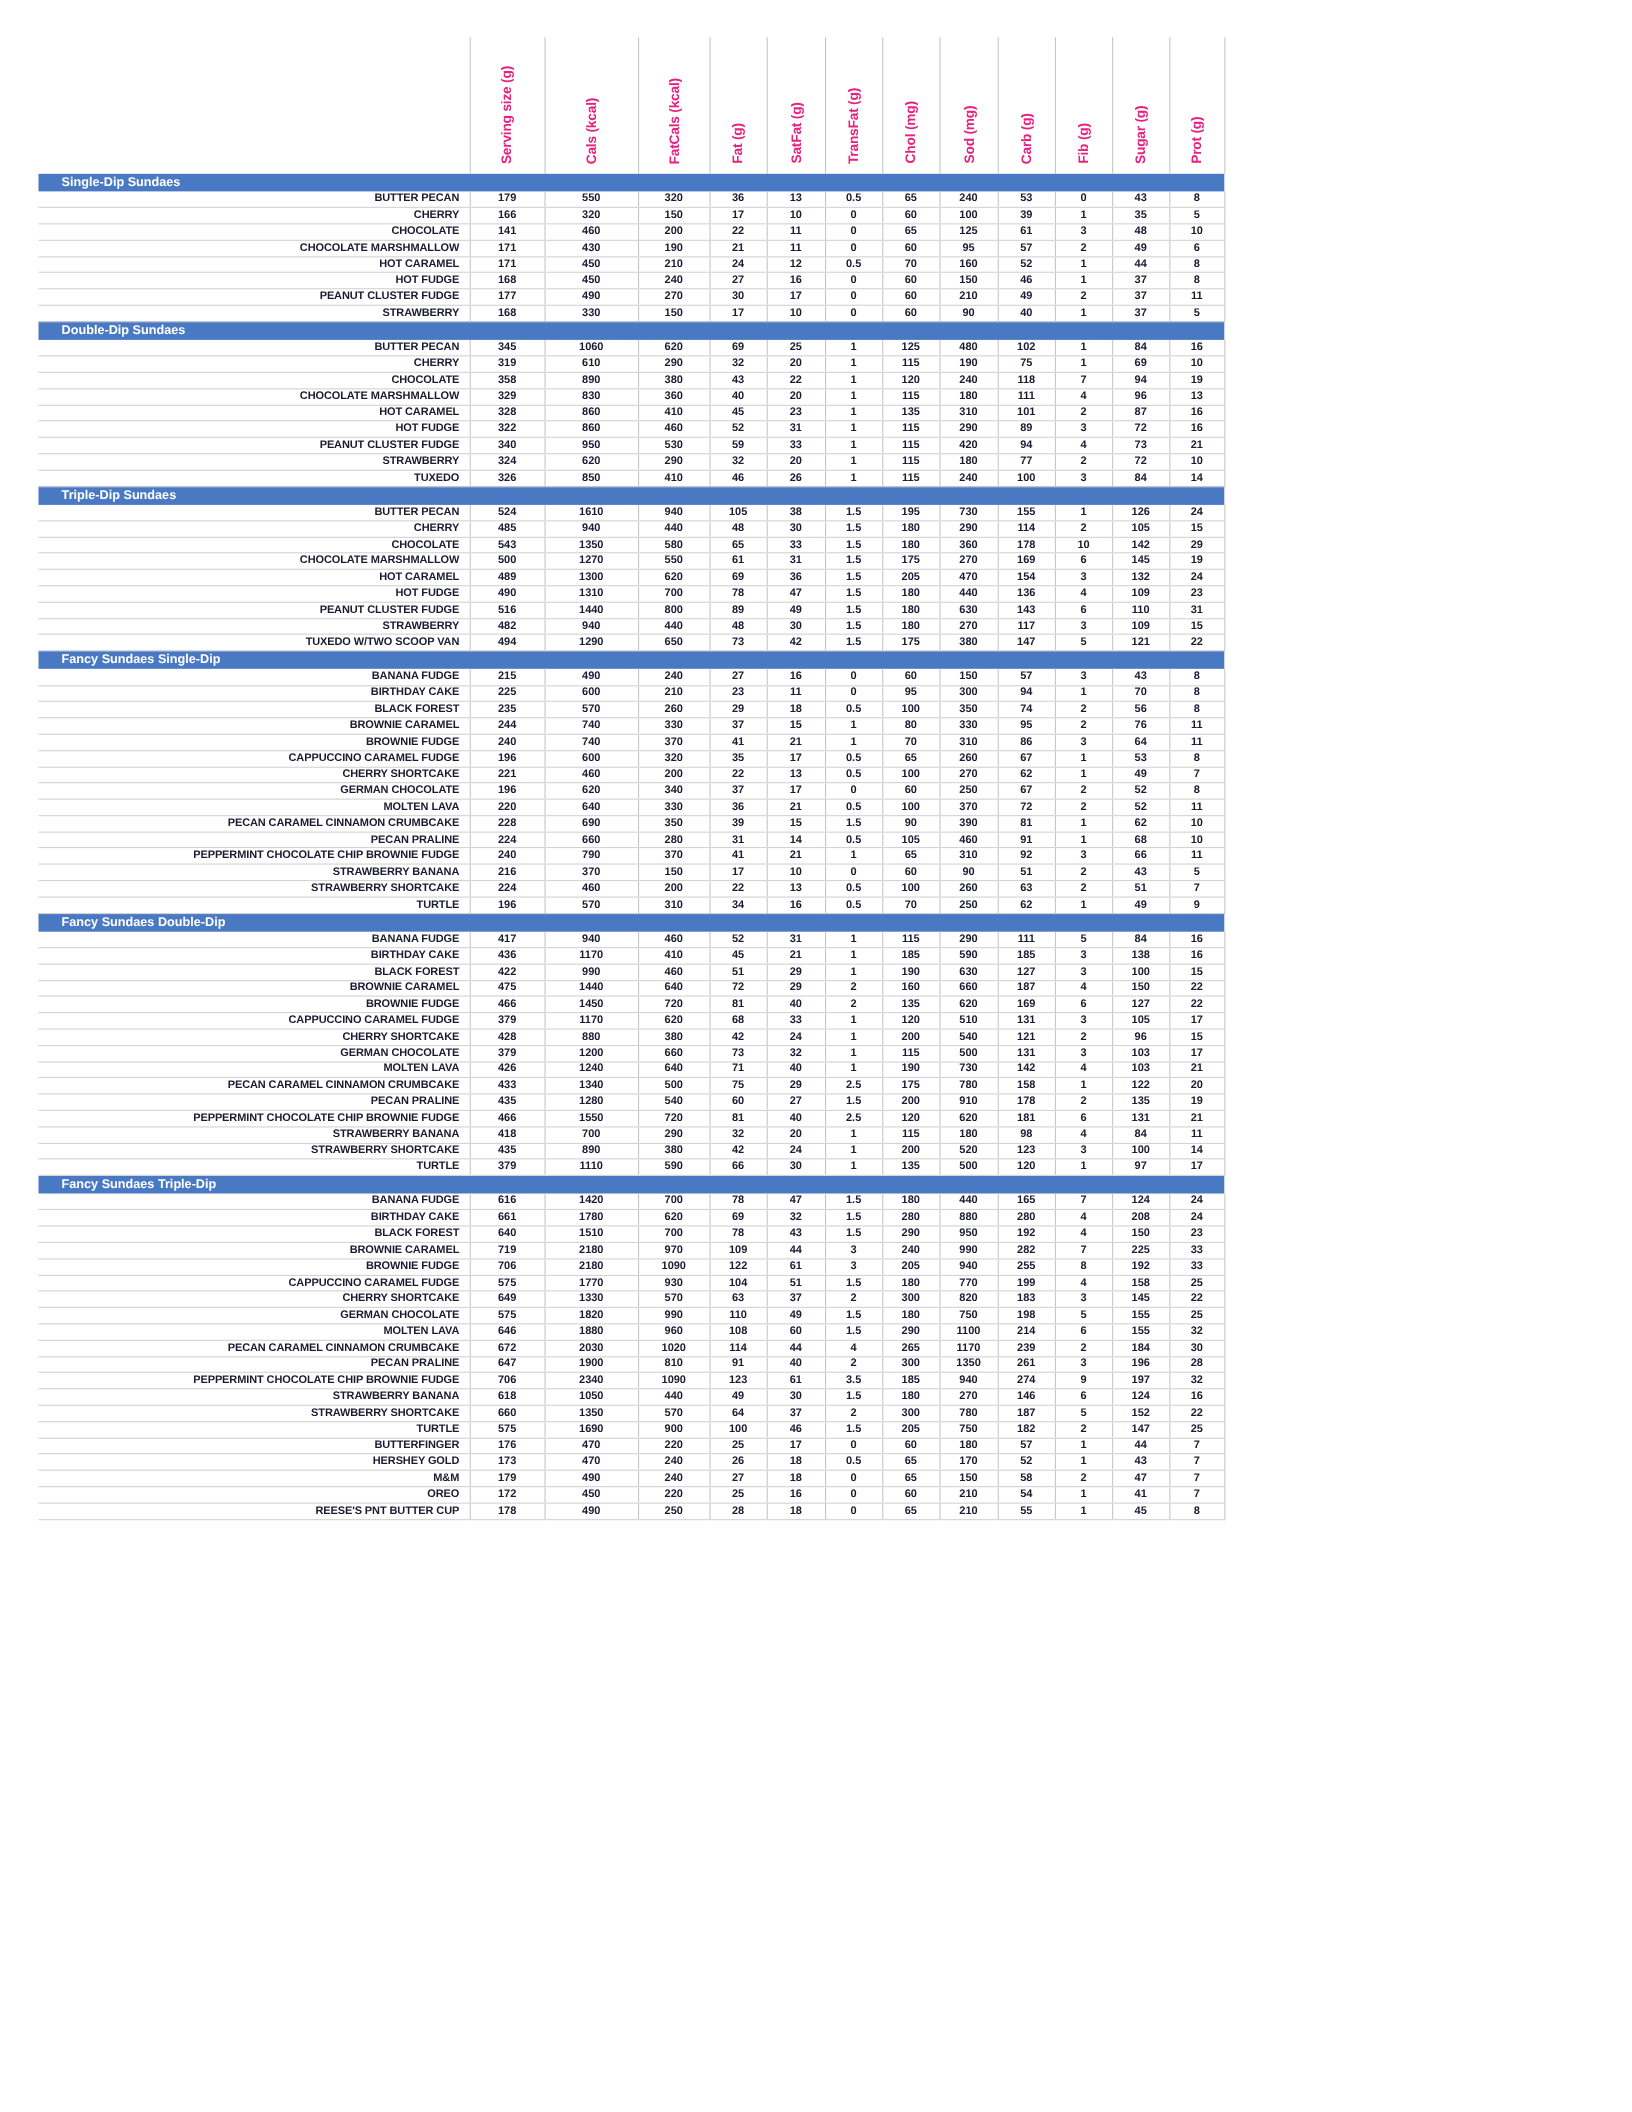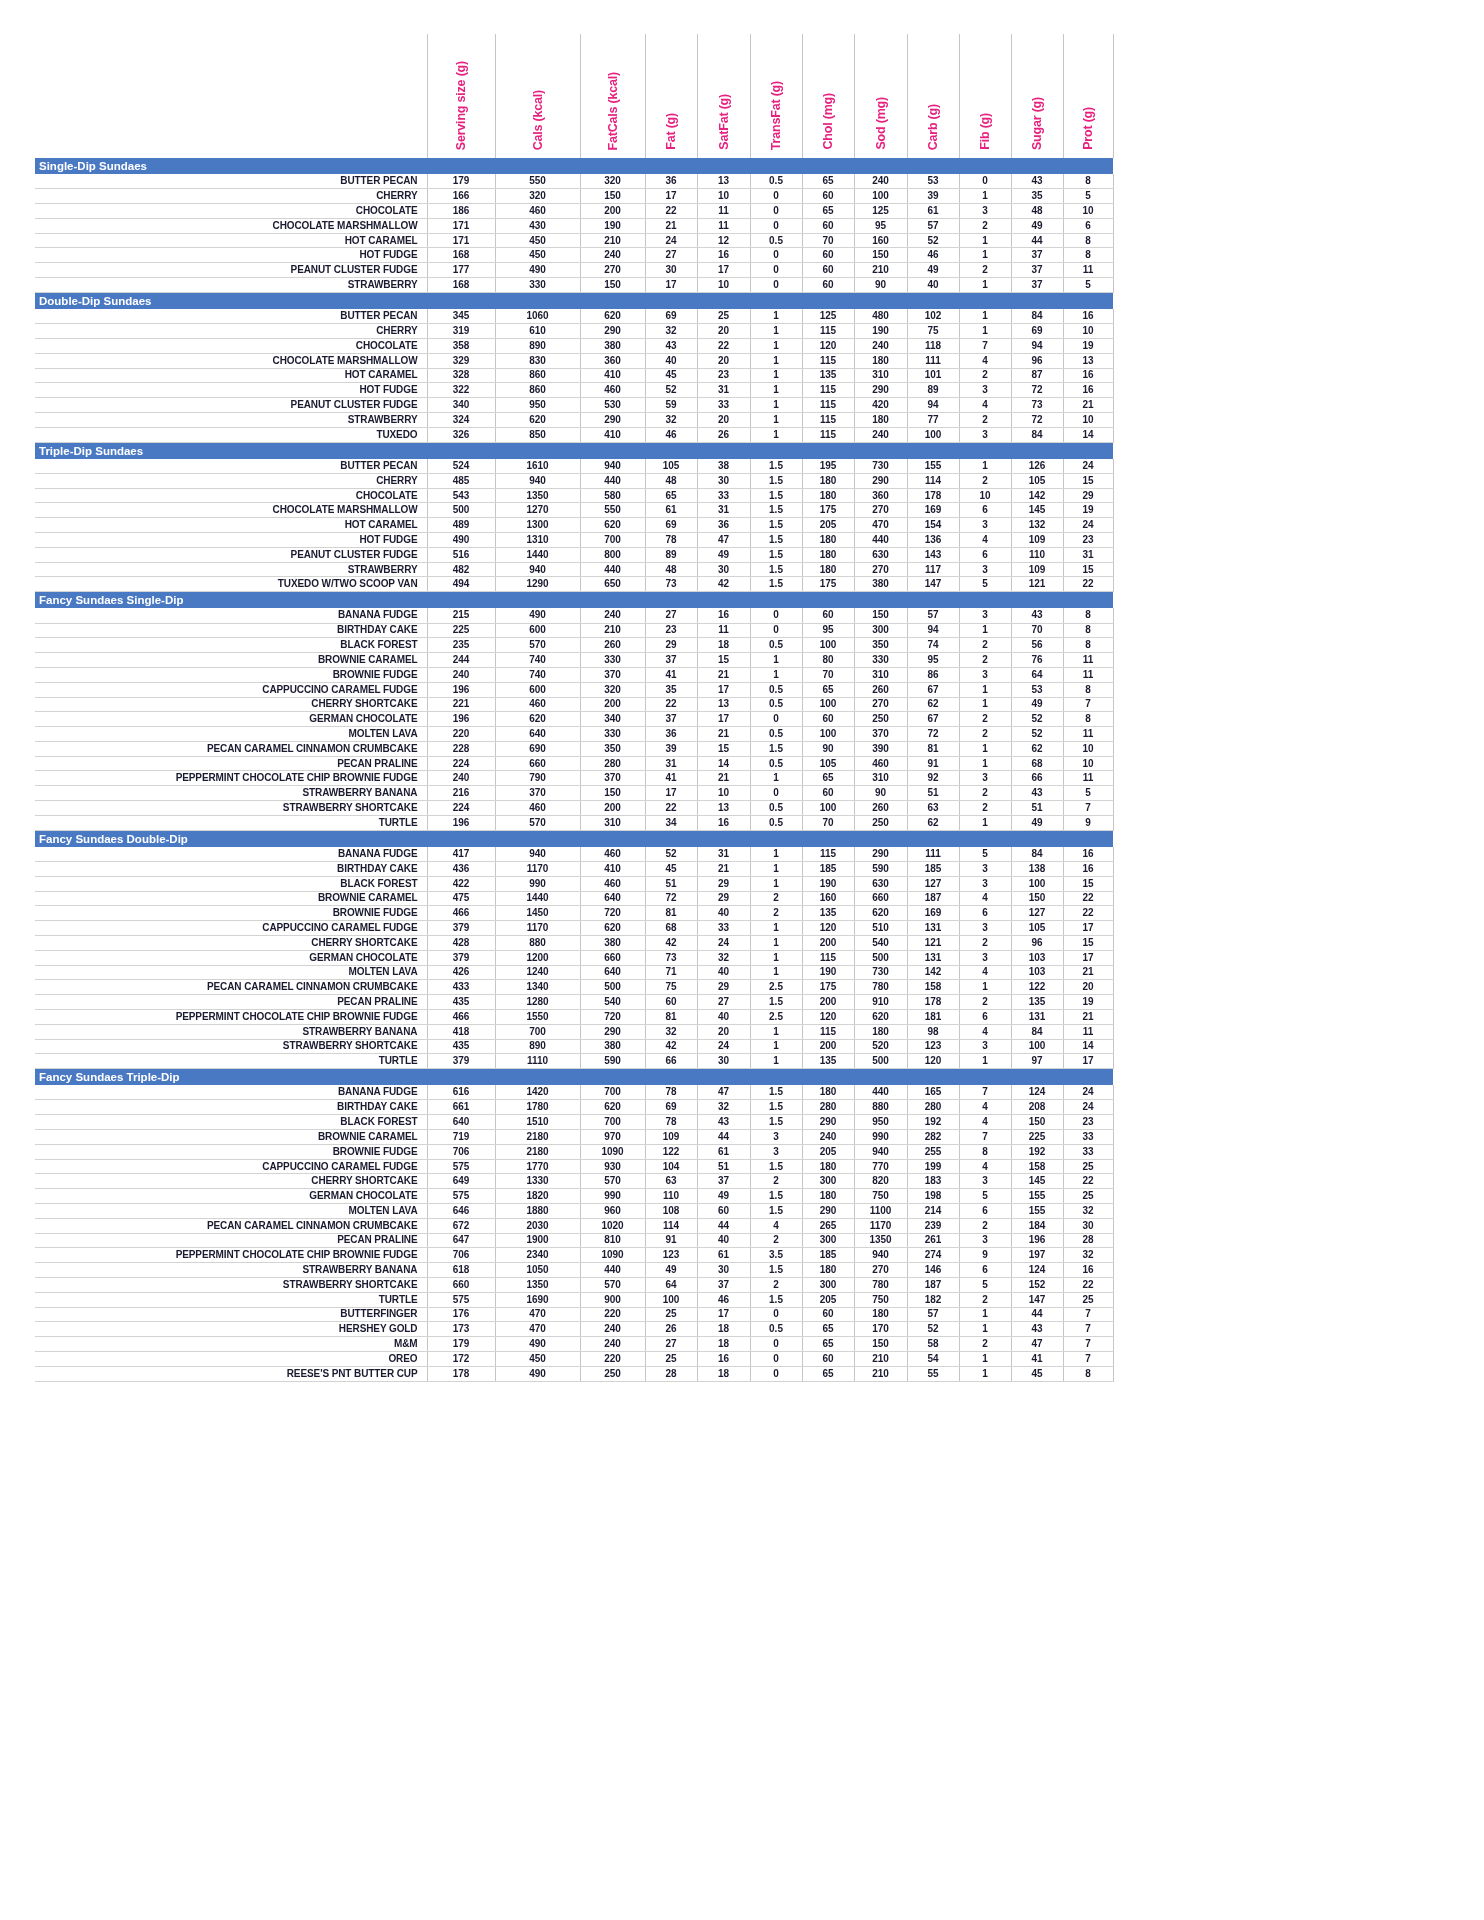--- a/index.html
+++ b/index.html
@@ -39,21 +39,21 @@
   }
   td.val{
     text-align:center;font-weight:bold;
     border-left:1px solid var(--vgrid);
   }
   td.val:last-child{border-right:1px solid var(--vgrid);}
   tr.section td{
     background:var(--blue);color:#ffffff;
     font-weight:bold;font-size:11.5px;
     height:16px;line-height:16px;
-    padding:0 0 0 4px;border:none;
+    padding:0 0 0 21px;border:none;
     white-space:nowrap;
   }
 </style>
 </head>
 <body>
 
 <div class="sheet">
   <table class="nutrition">
       <colgroup>
         <col style="width: 392px;">
@@ -116,21 +116,21 @@
           <td class="val">0</td>
           <td class="val">60</td>
           <td class="val">100</td>
           <td class="val">39</td>
           <td class="val">1</td>
           <td class="val">35</td>
           <td class="val">5</td>
         </tr>
         <tr class="item">
           <td class="name">CHOCOLATE</td>
-          <td class="val">186</td>
+          <td class="val">141</td>
           <td class="val">460</td>
           <td class="val">200</td>
           <td class="val">22</td>
           <td class="val">11</td>
           <td class="val">0</td>
           <td class="val">65</td>
           <td class="val">125</td>
           <td class="val">61</td>
           <td class="val">3</td>
           <td class="val">48</td>

